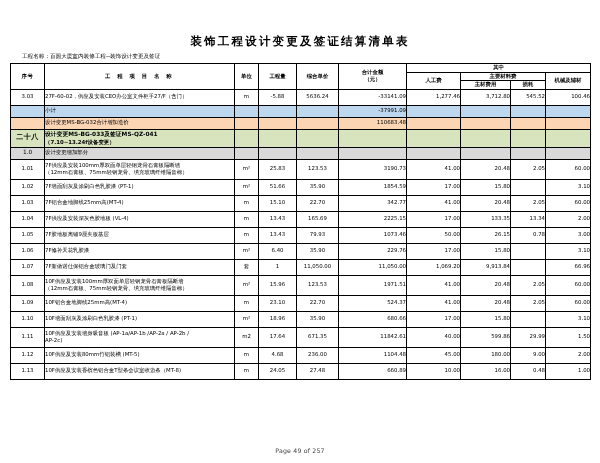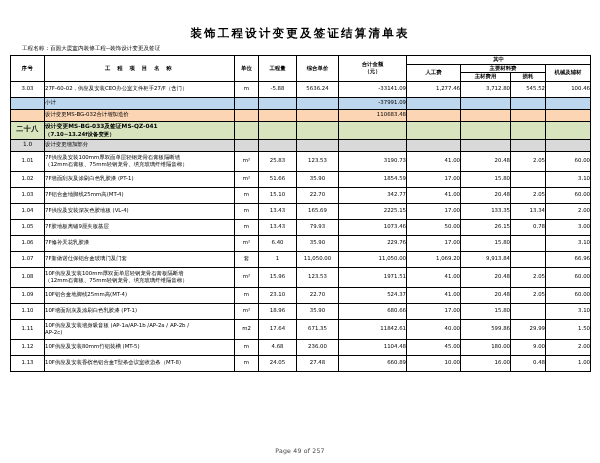--- a/index.html
+++ b/index.html
@@ -12,21 +12,21 @@
     height: 463px;
     font-family: "DejaVu Sans", "Liberation Sans", sans-serif;
     color: #000000;
     overflow: hidden;
     position: relative;
   }
   .page {
     width: 600px;
     height: 463px;
     box-sizing: border-box;
-    padding: 8px 10px;
+    padding: 16px 10px;
     position: relative;
   }
   .doc-title {
     text-align: center;
     font-size: 11.5px;
     font-weight: bold;
     letter-spacing: 2.2px;
     padding-top: 17px;
     padding-bottom: 3px;
     line-height: 16px;

